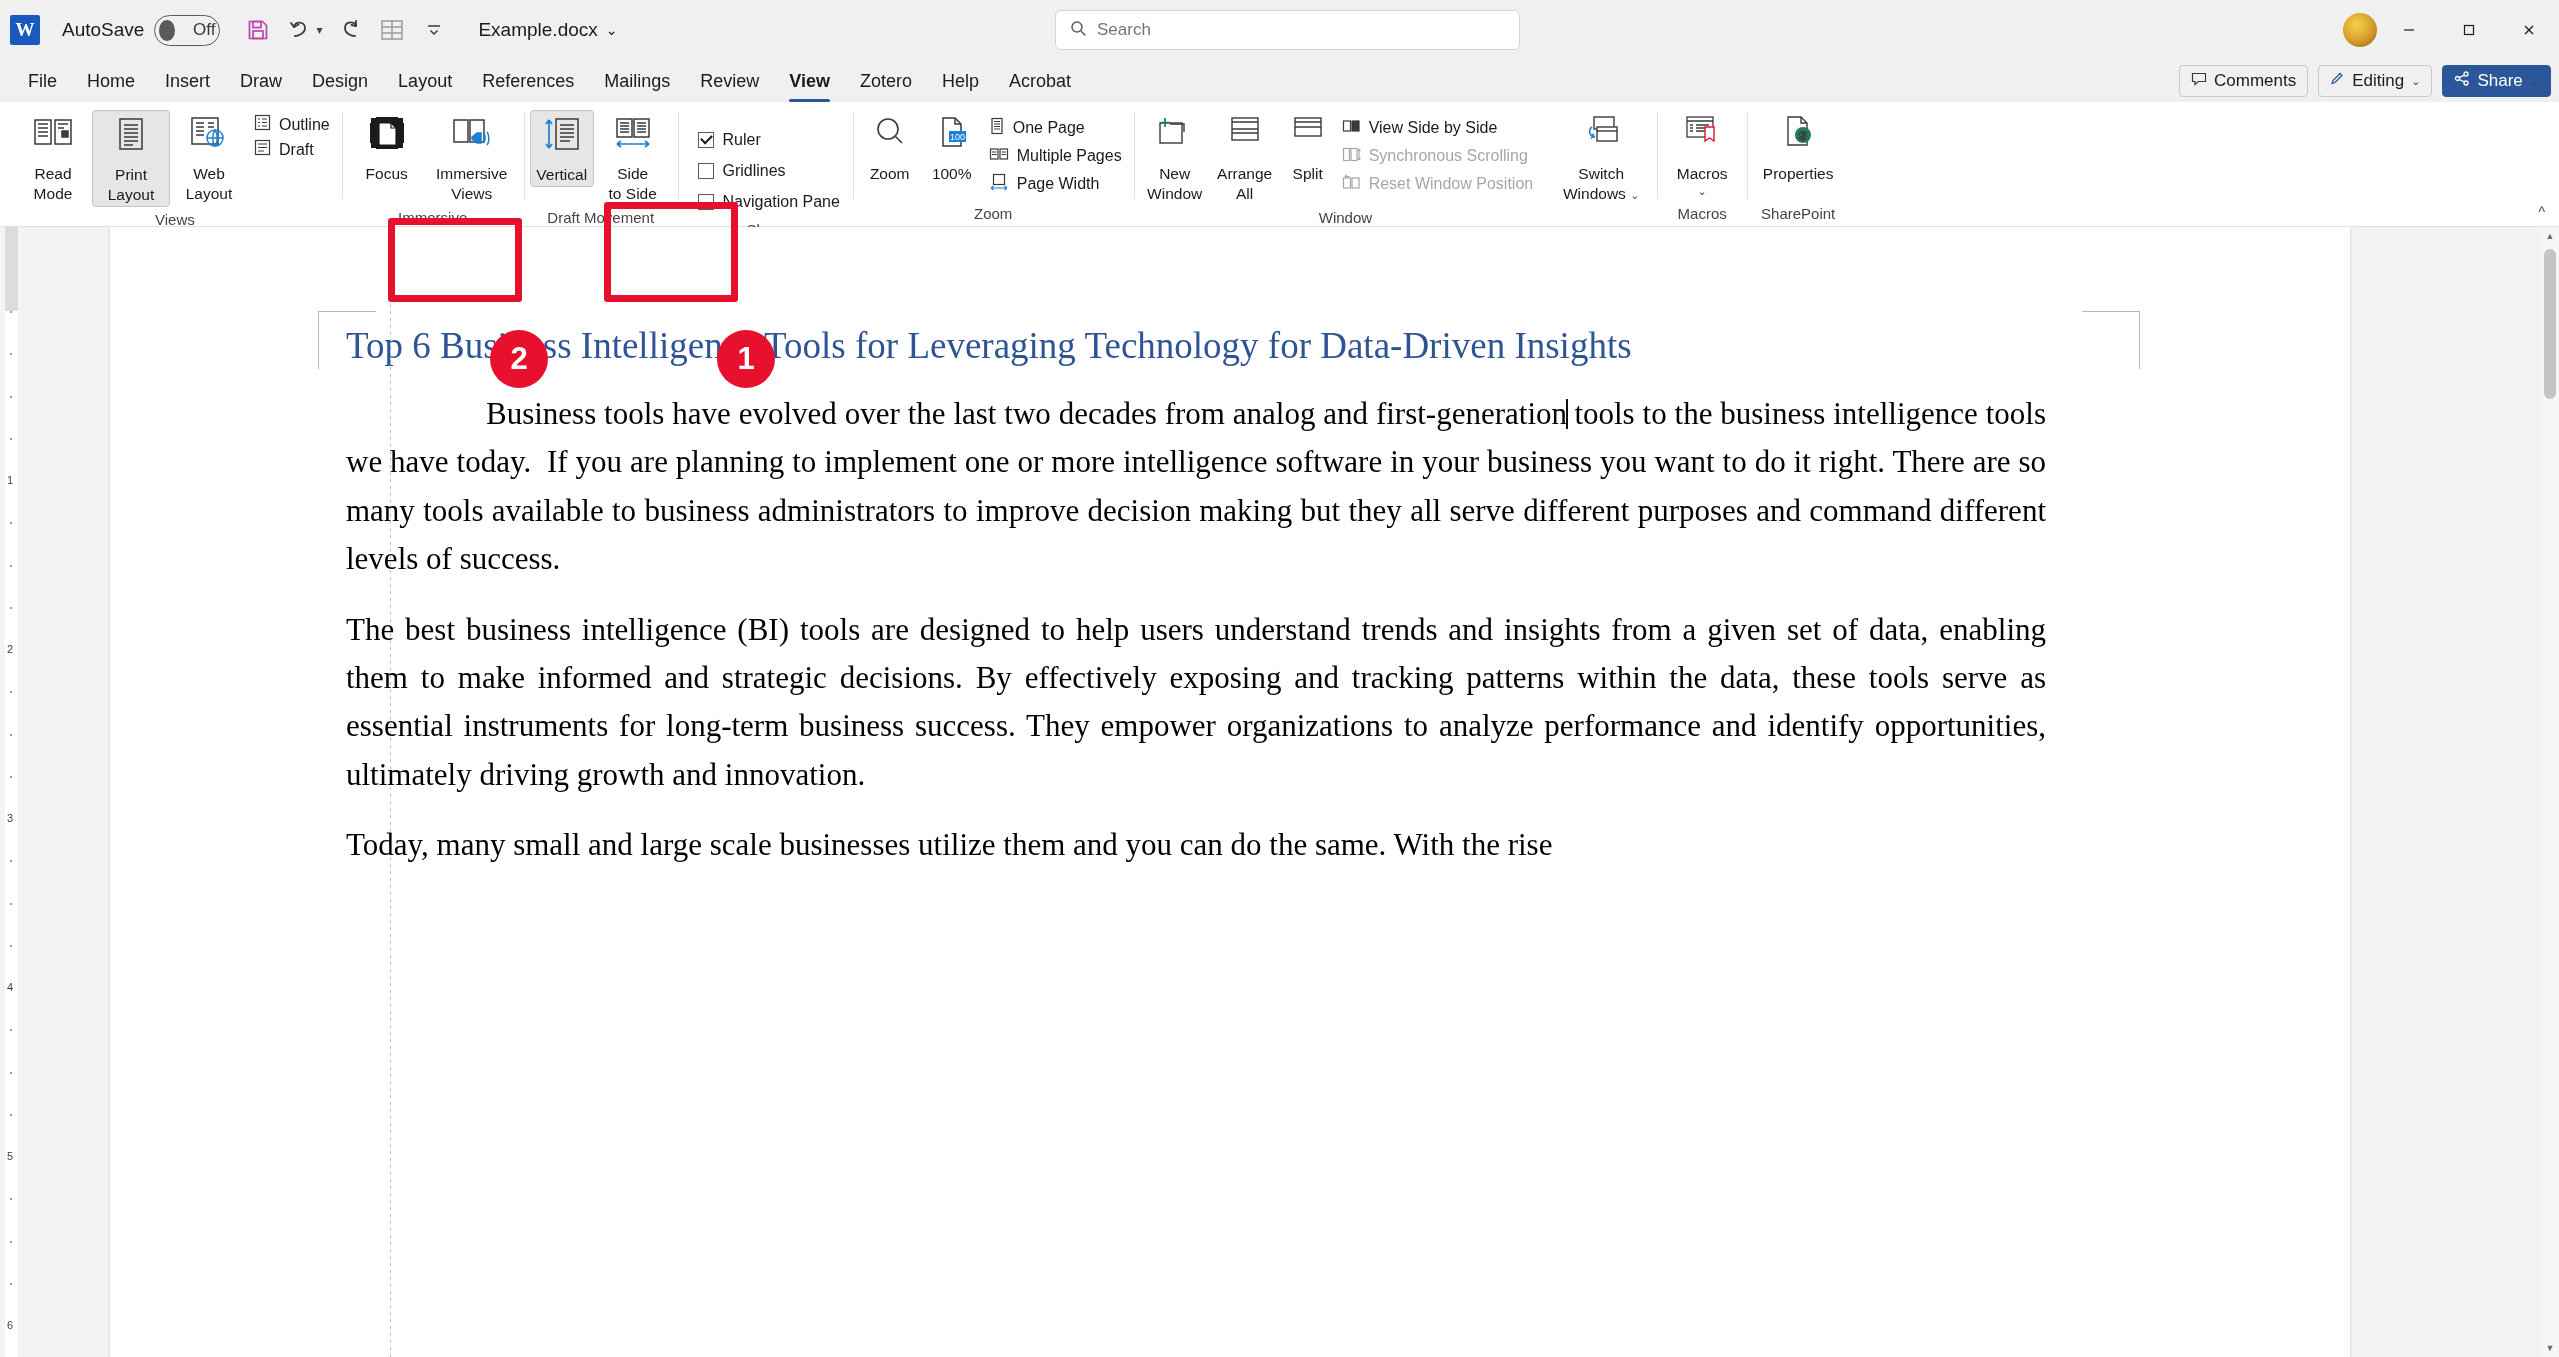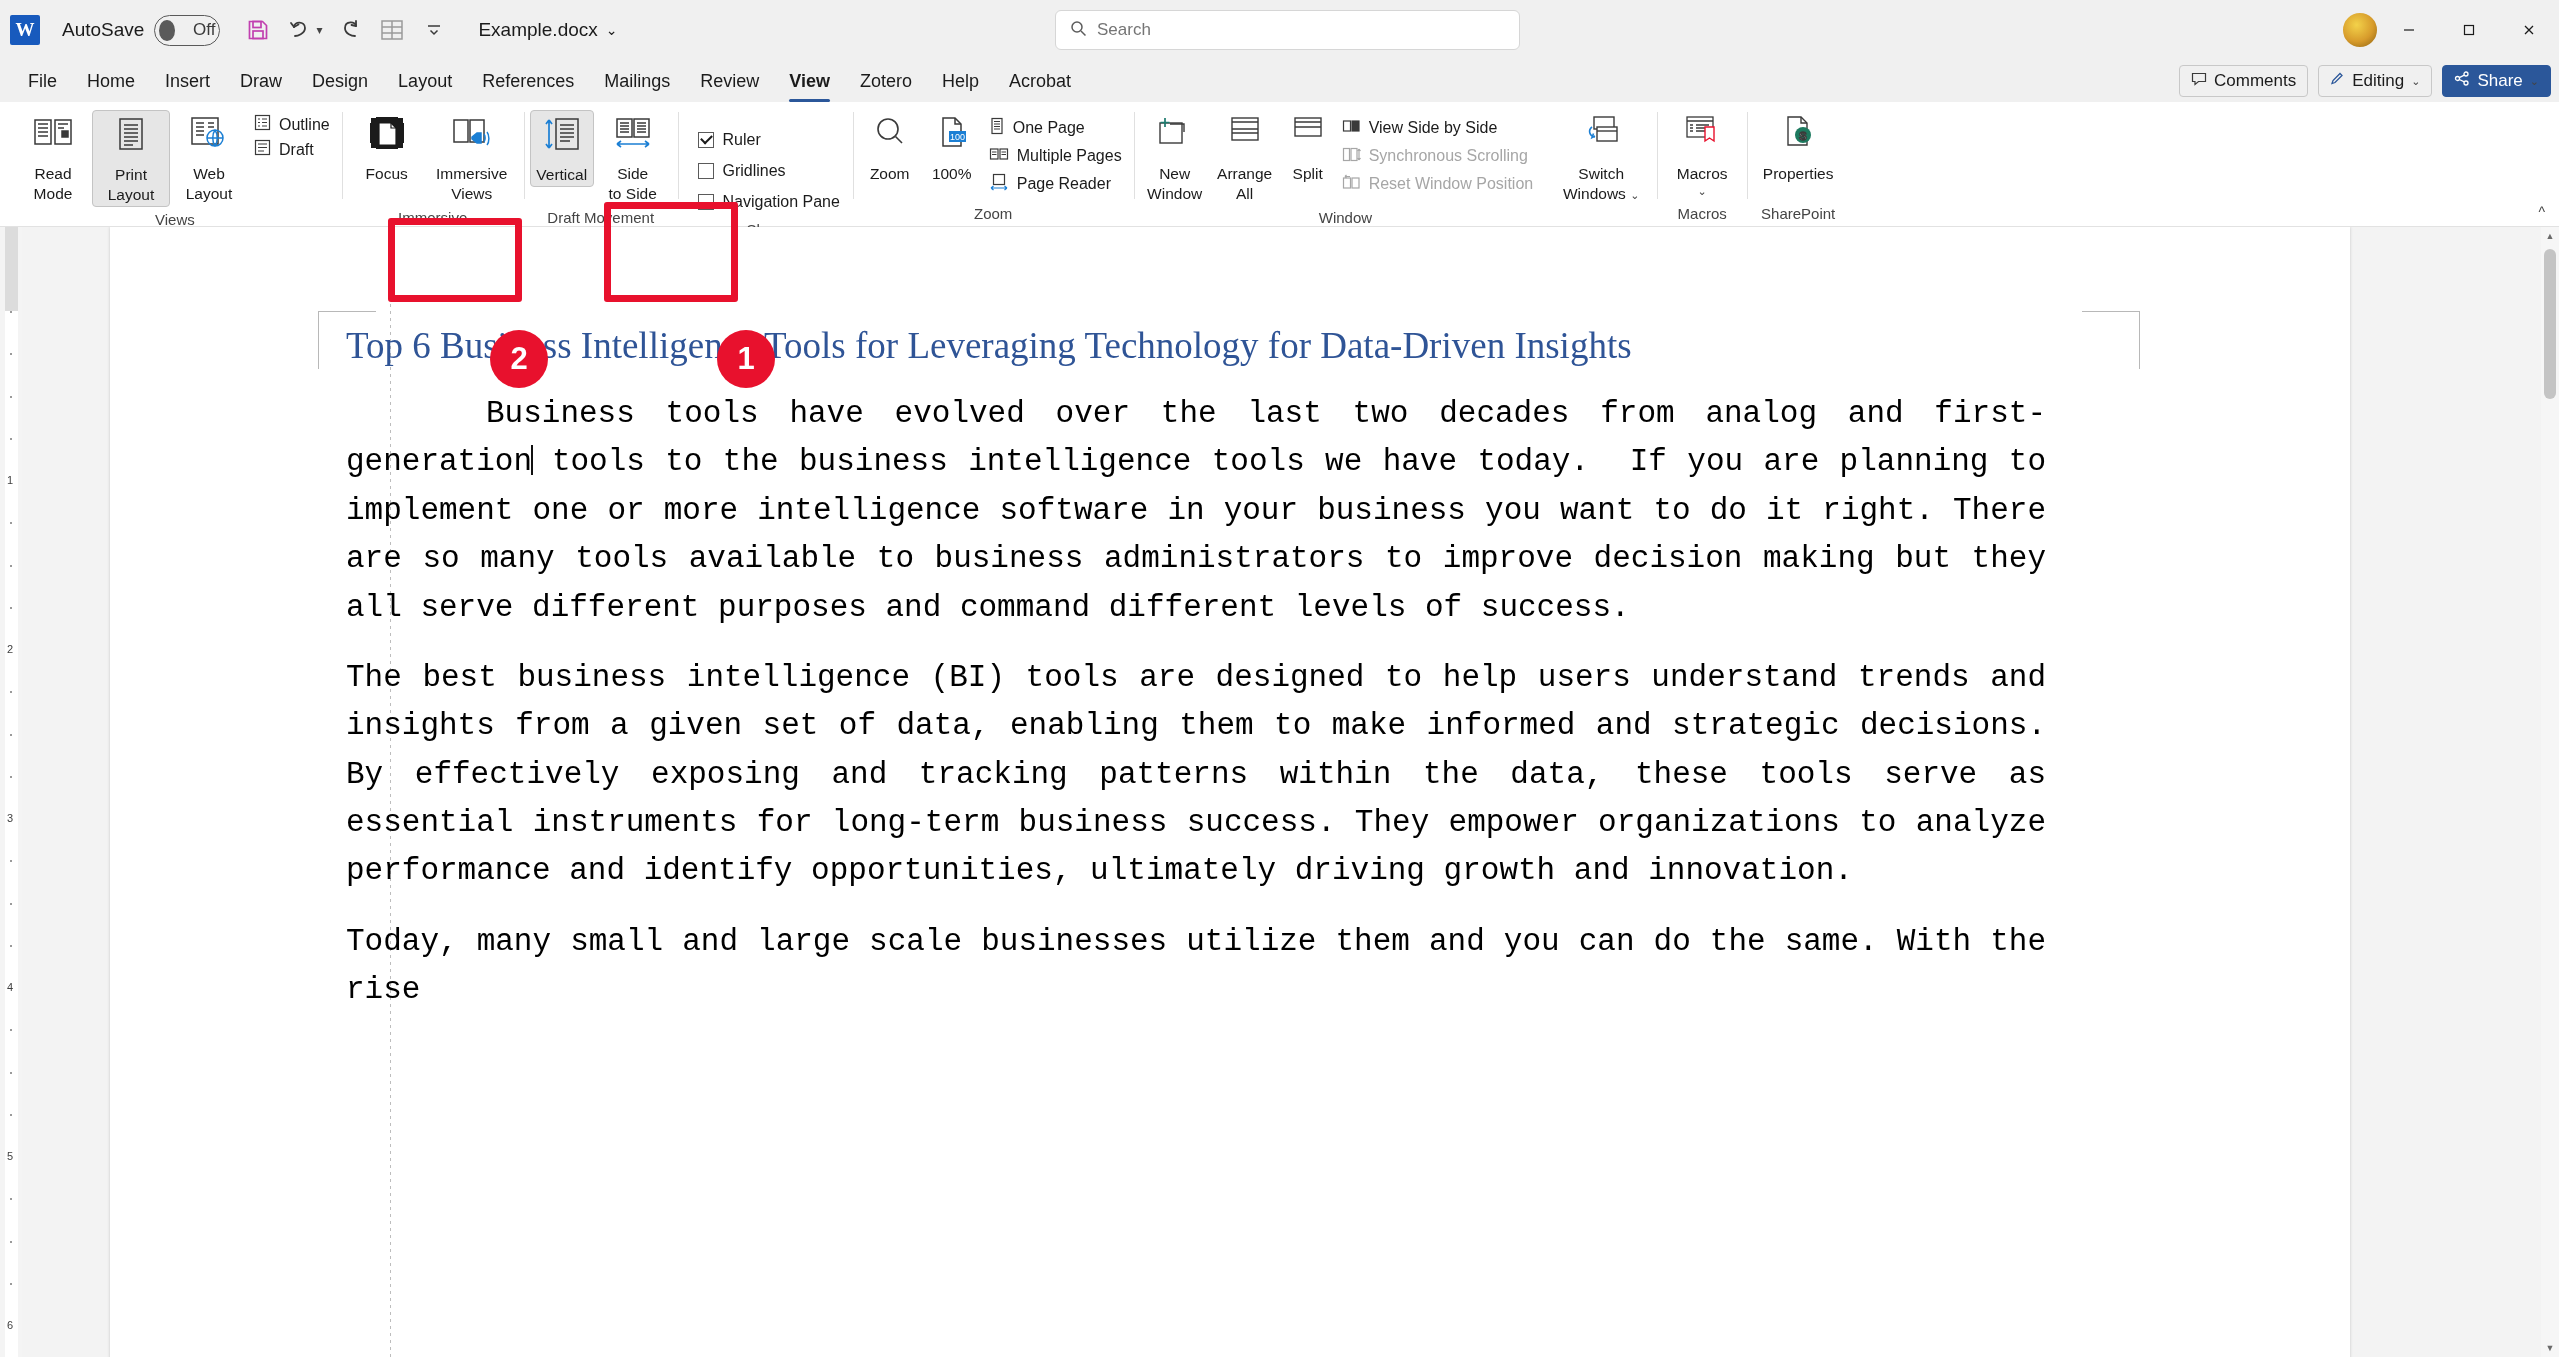--- a/index.html
+++ b/index.html
@@ -255,21 +255,20 @@
     line-height: 1.3;
     margin-bottom: 20px;
     white-space: nowrap;
   }
   .doc-p {
     font-size: 31px;
     line-height: 1.56;
     text-align: justify;
     color: #000;
     margin-bottom: 22px;
-    font-family: Liberation Mono, monospace;
   }
   .doc-p.first { text-indent: 140px; }
   .caret-ins {
     display: inline-block;
     width: 1.5px; height: 30px;
     background: #111;
     vertical-align: -5px;
     margin: 0 -1px;
   }
 
@@ -615,21 +614,21 @@
           </span>
           <span>Multiple Pages</span>
         </div>
         <div class="smallrow" style="height:28px;">
           <span>
             <svg width="20" height="18" viewBox="0 0 20 18" fill="none" stroke="#3a3a3a" stroke-width="1.2">
               <rect x="4.5" y="1.5" width="11" height="10"></rect>
               <path d="M2 15h16M2 15l2.5-2M2 15l2.5 2M18 15l-2.5-2M18 15l-2.5 2" stroke="#1b7fd4"></path>
             </svg>
           </span>
-          <span>Page Reader</span>
+          <span>Page Width</span>
         </div>
       </div>
     </div>
     <div class="glabel">Zoom</div>
   </div>
 
   <div class="rgroup">
     <div class="gcontent">
       <div class="bigbtn" style="width:70px;">
         <span class="ic">

